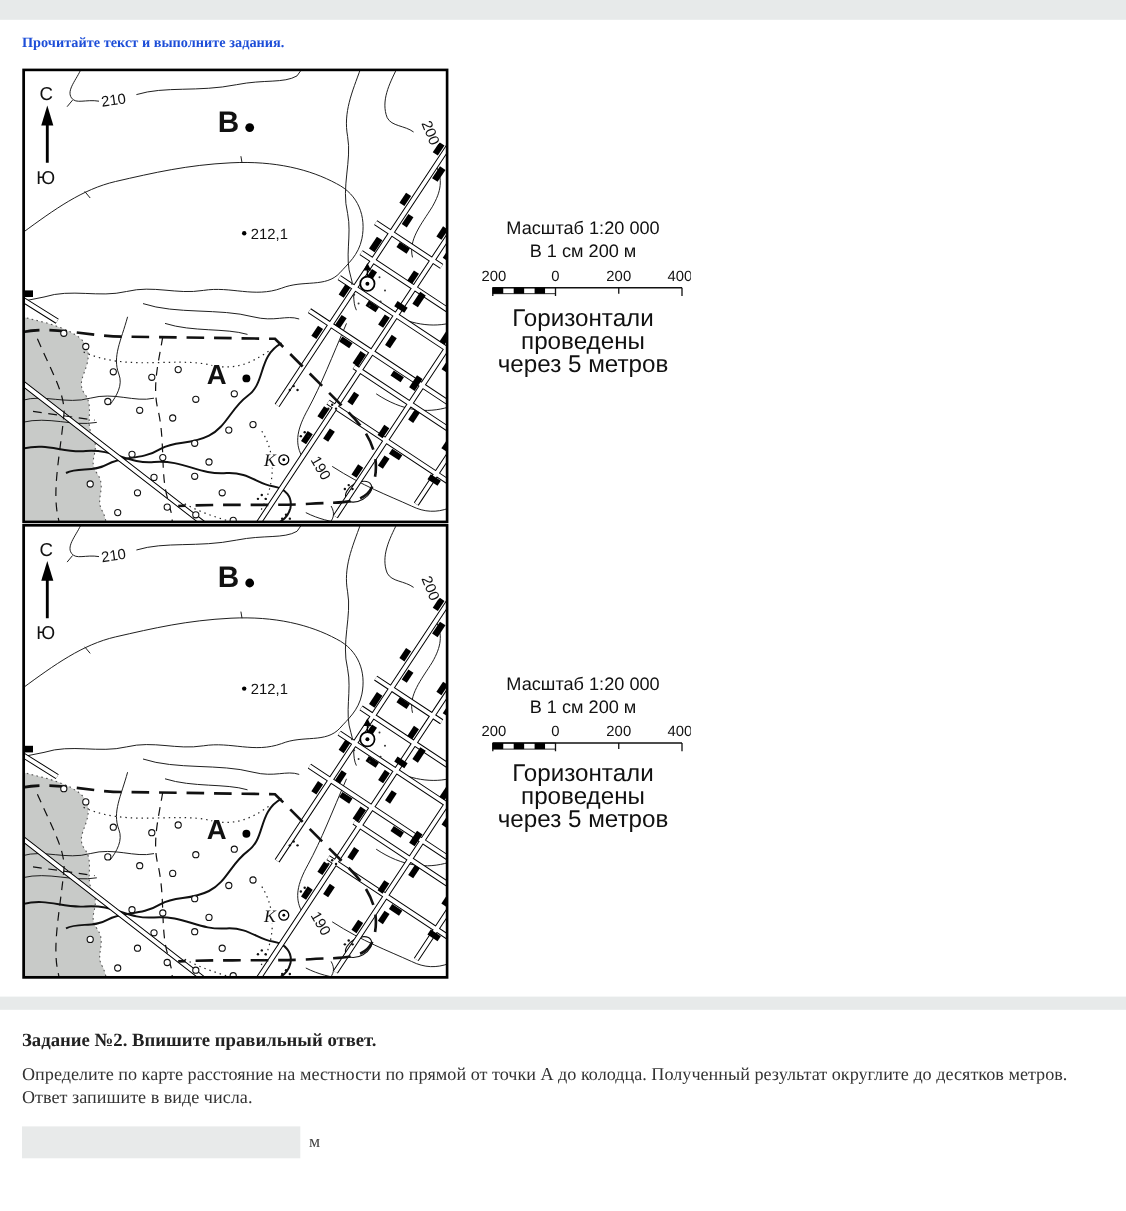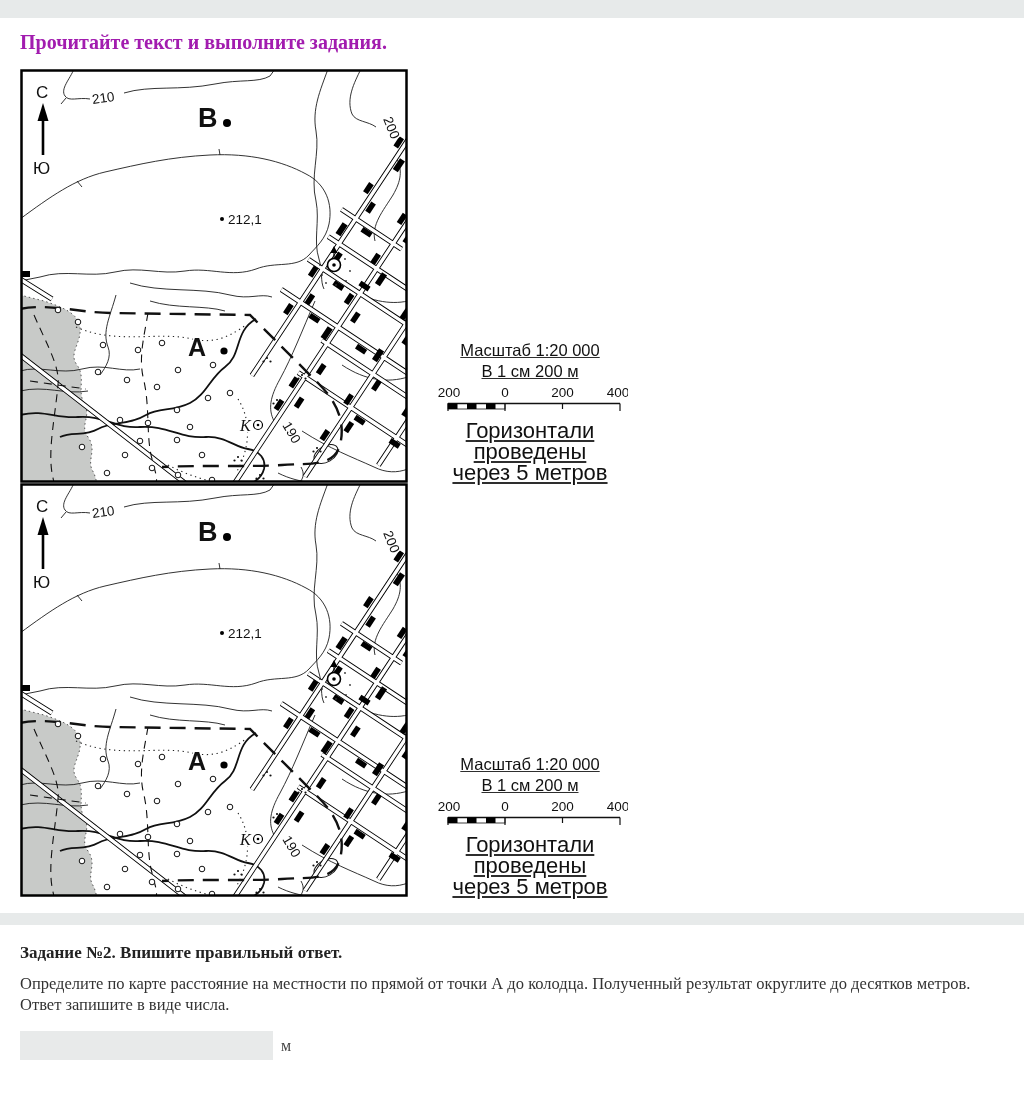--- a/index.html
+++ b/index.html
@@ -1,20 +1,20 @@
 <!DOCTYPE html>
 <html><head>
 <meta charset="utf-8">
 <style>
   html,body{margin:0;padding:0;background:#fff;}
   body{width:1024px;min-height:1101px;font-family:"Liberation Serif",serif;color:#2e2e2e;position:relative;}
   .band{width:100%;height:18px;background:#e7eaea;}
   .content{padding:0 20px;}
-  .instruction-heading{font-family:"Liberation Serif",serif;font-weight:bold;font-size:20px;color:#a21caf;margin:13px 0 15px 0;}
-  .map-row{display:flex;align-items:flex-end;text-decoration:underline;}
+  .instruction-heading{font-family:"Liberation Serif",serif;font-weight:bold;font-size:13px;color:#1d4ed8;margin:13px 0 15px 0;}
+  .map-row{display:flex;align-items:center;}
   .map-svg{width:388px;height:414px;display:block;flex:0 0 auto;}
   .scale-block{margin-left:24px;width:196px;text-align:center;font-family:"Liberation Sans",sans-serif;color:#111;}
   .scale-title,.scale-sub{font-size:16.5px;line-height:21px;}
   .scale-note{font-size:22px;line-height:21px;}
   .ruler-svg{display:block;margin:2px auto 2px auto;}
   .section-divider{width:100%;height:12px;background:#e7eaea;margin-top:16px;}
   .task-heading{font-weight:bold;font-size:17px;color:#222;margin:18px 0 10px 0;}
   .task-question{font-size:16.5px;line-height:21px;max-width:985px;margin:0 0 16px 0;color:#333;}
   .answer-row{display:flex;align-items:center;margin-top:14px;}
   .answer-input{width:237px;height:29px;background:#e8eaea;border:none;outline:none;padding:0 8px;font-family:"Liberation Serif",serif;font-size:16px;color:#222;}

